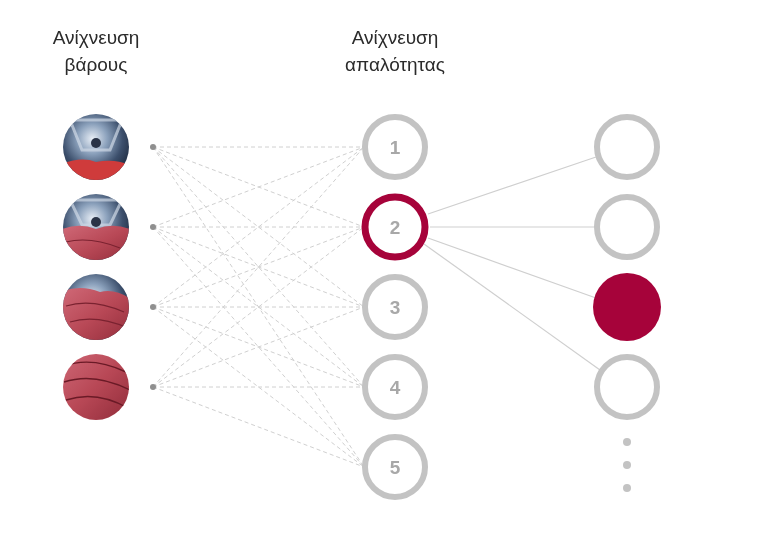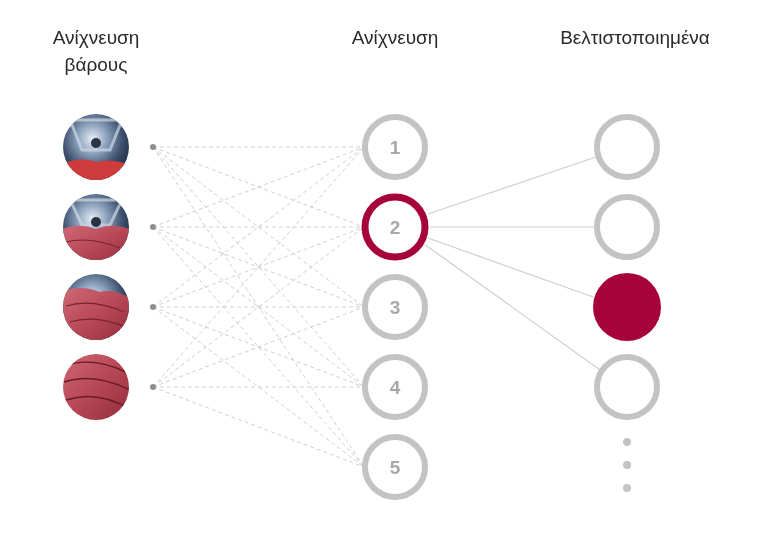--- a/index.html
+++ b/index.html
@@ -14,23 +14,23 @@
 </style>
 </head>
 <body>
 
 <div class="heading" style="left:-14px; top:24px;">
   <span>Ανίχνευση</span>
   <span>βάρους</span>
 </div>
 <div class="heading" style="left:285px; top:24px;">
   <span>Ανίχνευση</span>
+  <span>απαλότητας</span>
 </div>
 <div class="heading" style="left:525px; top:24px;">
-  <span>Βελτιστοποιημένα</span>
 </div>
 
 <svg class="canvas" width="768" height="536" viewBox="0 0 768 536">
   <defs>
     <radialGradient id="metal" cx="45%" cy="40%" r="60%">
       <stop offset="0%" stop-color="#e8eef6"></stop>
       <stop offset="35%" stop-color="#8aa0bb"></stop>
       <stop offset="70%" stop-color="#3c4f6c"></stop>
       <stop offset="100%" stop-color="#1e2a3e"></stop>
     </radialGradient>

